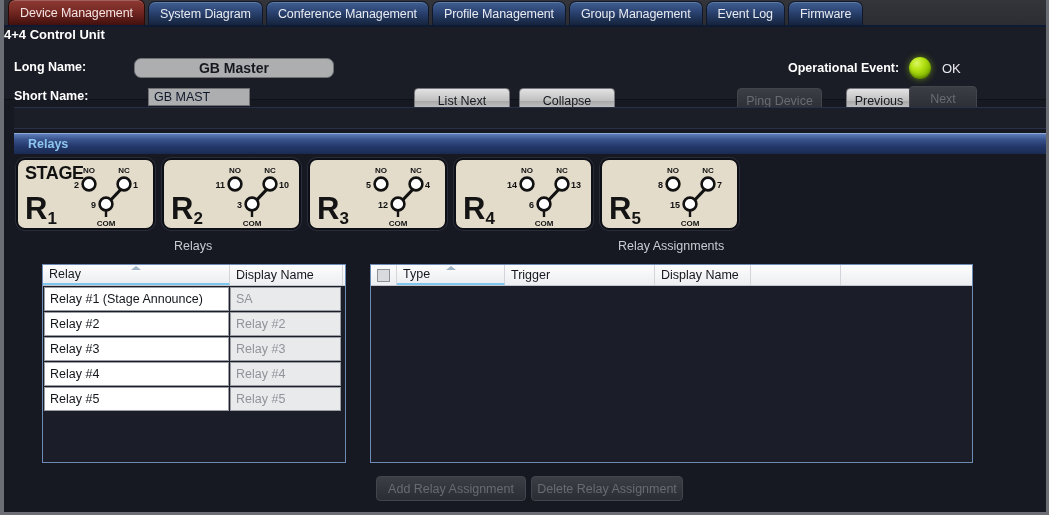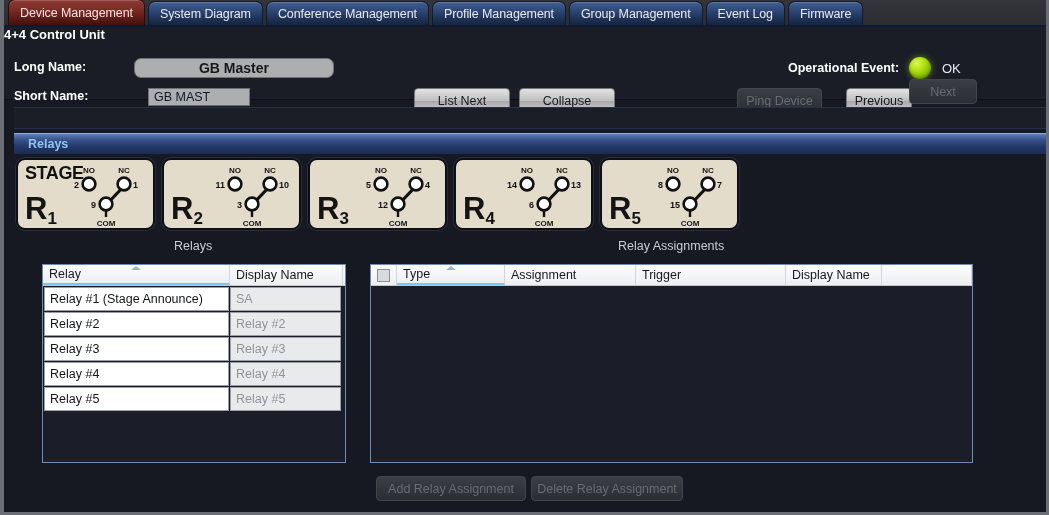--- a/index.html
+++ b/index.html
@@ -125,21 +125,21 @@
     background: linear-gradient(#3c3e45, #2b2d34);
     color: #696b72;
     border-color: #43454c;
     cursor: default;
   }
   #btn-list-view  { left: 410px;  top: 61px; width: 96px; }
   #btn-collapse   { left: 515px;  top: 61px; width: 96px; }
   #btn-auto-null  { left: 627px;  top: 61px; width: 96px; }
   #btn-ping       { left: 733px;  top: 61px; width: 85px; }
   #btn-previous   { left: 842px;  top: 61px; width: 66px; }
-  #btn-next       { left: 905px;  top: 52px; width: 68px; }
+  #btn-next       { left: 905px;  top: 59px; width: 68px; }
 
   
   .strip {
     position: absolute;
     left: 10px; top: 107px; right: 0; height: 22px;
     background: #1c1e27;
     border-top: 1px solid #2a3048;
     border-bottom: 1px solid #2a3048;
   }
   .section-band {
@@ -431,23 +431,20 @@
 
   <div class="grid" id="assignments-grid">
     <div class="grid-head" id="assignments-head">
         <div class="th check" style="width: 26px;">
           <div class="hdr-checkbox"></div>
         </div>
         <div class="th sorted" style="width: 108px;">
           <span>Type</span>
           <div class="sort-arrow"></div>
         </div>
-        <div class="th" style="width: 131px;">
-          <span>Assignment</span>
-        </div>
         <div class="th" style="width: 150px;">
           <span>Trigger</span>
         </div>
         <div class="th" style="width: 96px;">
           <span>Display Name</span>
         </div>
         <div class="th" style="width: 90px;">
           <span></span>
         </div>
       </div>

